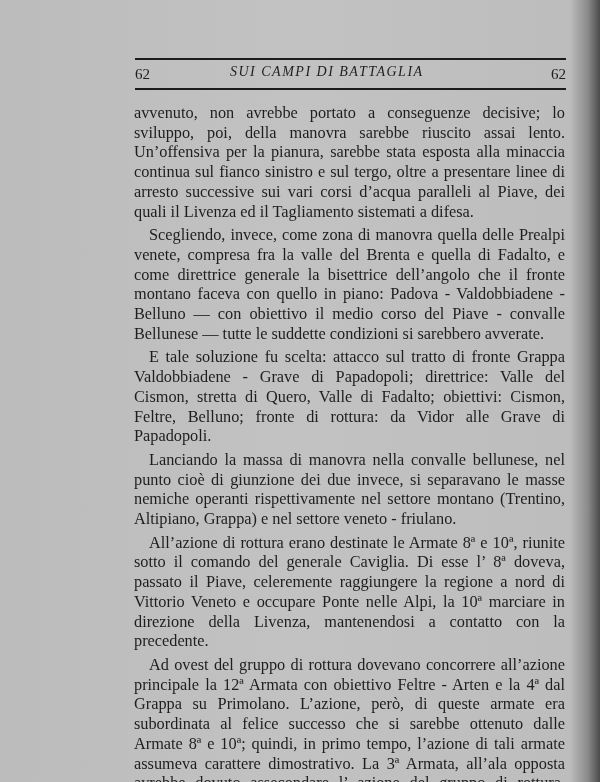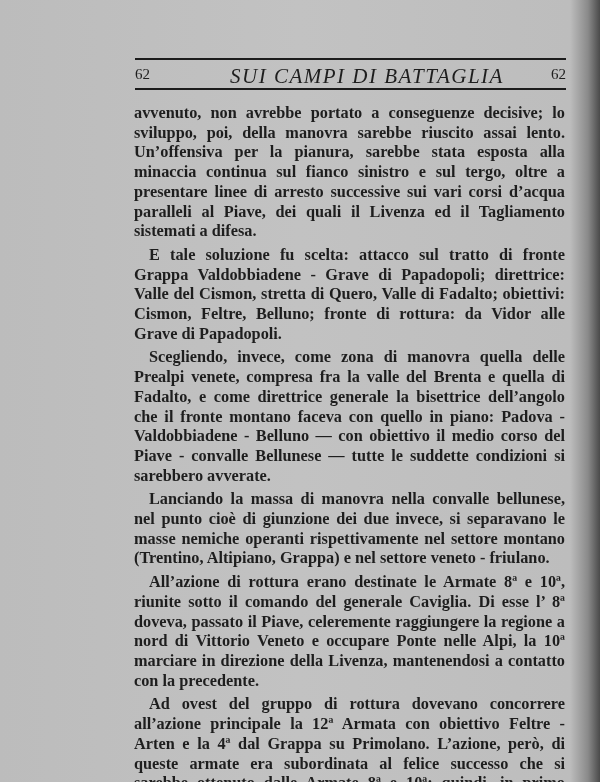--- a/index.html
+++ b/index.html
@@ -17,44 +17,44 @@
   .rule { position: absolute; left: 135px; width: 293px; height: 2px; background: #1c1c1c; }
   .rule.top { top: 58px; width: 294px; }
   .rule.bottom { top: 88px; width: 294px; }
   .header {
     position: absolute; left: 135px; top: 61px; width: 294px; height: 42px;
     font-family: "Liberation Serif", serif;
   }
   .pn-left { position: absolute; left: 0; top: 5px; font-size: 15px; }
   .pn-right { position: absolute; right: -120px; top: 5px; font-size: 15px; }
   .running-title {
-    position: absolute; left: 95px; top: 3px; font-size: 21px; font-style: italic;
+    position: absolute; left: 95px; top: 3px; font-size: 14px; font-style: italic;
     letter-spacing: 1.5px; white-space: nowrap;
   }
   .body-text {
     position: absolute; left: 134px; top: 103px; width: 431px;
     font-family: "Liberation Serif", serif;
     font-size: 16.3px; line-height: 19.7px; text-align: justify;
   }
-  .body-text p { margin: 0 0 4px 0; text-indent: 15px; font-weight: bold; }
+  .body-text p { margin: 0 0 4px 0; text-indent: 15px; }
   .body-text p.first { text-indent: 0; }
 </style>
 </head>
 <body>
 
 <div class="page">
   <div class="rule top" style="width: 431px;"></div>
   <div class="header" style="width: 431px;">
     <span class="pn-left">62</span>
     <span class="running-title" style="left: 95px;">SUI CAMPI DI BATTAGLIA</span>
     <span class="pn-right" style="right: 0px;">62</span>
   </div>
   <div class="rule bottom" style="width: 431px;"></div>
 
   <div class="body-text">
     <p class="first">avvenuto, non avrebbe portato a conseguenze decisive; lo sviluppo, poi, della manovra sarebbe riuscito assai lento. Un’offensiva per la pianura, sarebbe stata esposta alla minaccia continua sul fianco sinistro e sul tergo, oltre a presentare linee di arresto successive sui vari corsi d’acqua paralleli al Piave, dei quali il Livenza ed il Tagliamento sistemati a difesa.</p>
+    <p>Scegliendo, invece, come zona di manovra quella delle Prealpi venete, compresa fra la valle del Brenta e quella di Fadalto, e come direttrice generale la bisettrice dell’angolo che il fronte montano faceva con quello in piano: Padova - Valdobbiadene - Belluno — con obiettivo il medio corso del Piave - convalle Bellunese — tutte le suddette condizioni si sarebbero avverate.</p>
     <p>E tale soluzione fu scelta: attacco sul tratto di fronte Grappa Valdobbiadene - Grave di Papadopoli; direttrice: Valle del Cismon, stretta di Quero, Valle di Fadalto; obiettivi: Cismon, Feltre, Belluno; fronte di rottura: da Vidor alle Grave di Papadopoli.</p>
-    <p>Scegliendo, invece, come zona di manovra quella delle Prealpi venete, compresa fra la valle del Brenta e quella di Fadalto, e come direttrice generale la bisettrice dell’angolo che il fronte montano faceva con quello in piano: Padova - Valdobbiadene - Belluno — con obiettivo il medio corso del Piave - convalle Bellunese — tutte le suddette condizioni si sarebbero avverate.</p>
     <p>Lanciando la massa di manovra nella convalle bellunese, nel punto cioè di giunzione dei due invece, si separavano le masse nemiche operanti rispettivamente nel settore montano (Trentino, Altipiano, Grappa) e nel settore veneto - friulano.</p>
     <p>All’azione di rottura erano destinate le Armate 8ª e 10ª, riunite sotto il comando del generale Caviglia. Di esse l’ 8ª doveva, passato il Piave, celeremente raggiungere la regione a nord di Vittorio Veneto e occupare Ponte nelle Alpi, la 10ª marciare in direzione della Livenza, mantenendosi a contatto con la precedente.</p>
     <p>Ad ovest del gruppo di rottura dovevano concorrere all’azione principale la 12ª Armata con obiettivo Feltre - Arten e la 4ª dal Grappa su Primolano. L’azione, però, di queste armate era subordinata al felice successo che si sarebbe ottenuto dalle Armate 8ª e 10ª; quindi, in primo tempo, l’azione di tali armate assumeva carattere dimostrativo. La 3ª Armata, all’ala opposta avrebbe dovuto assecondare l’ azione del gruppo di rottura, tenendosi pronta a muovere non appena possibile.</p>
   </div>
 </div>
 
 </body></html>

